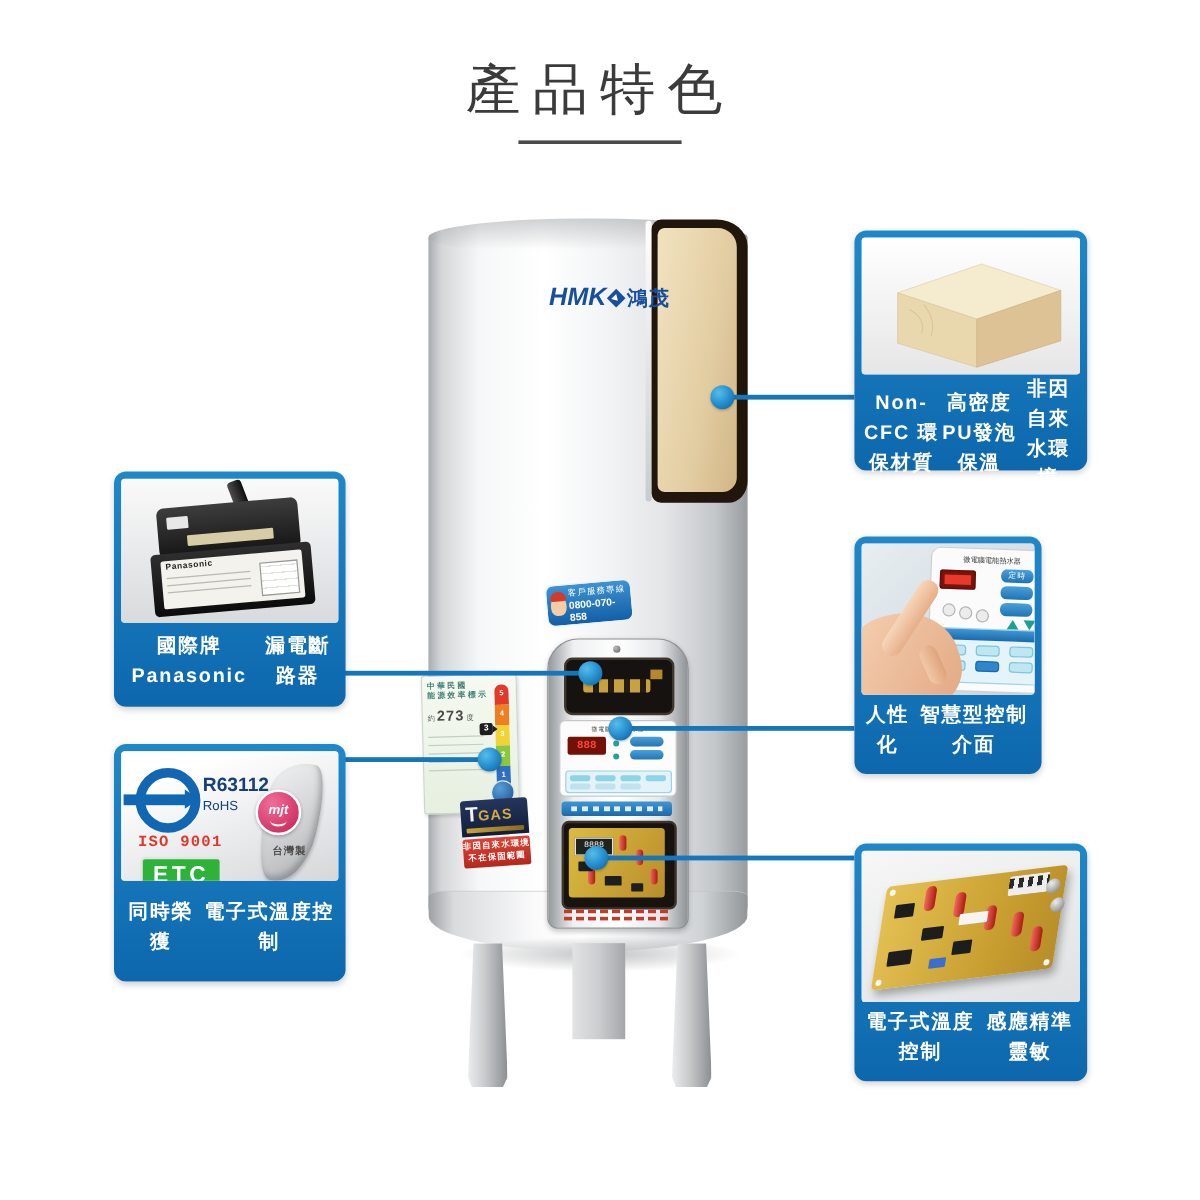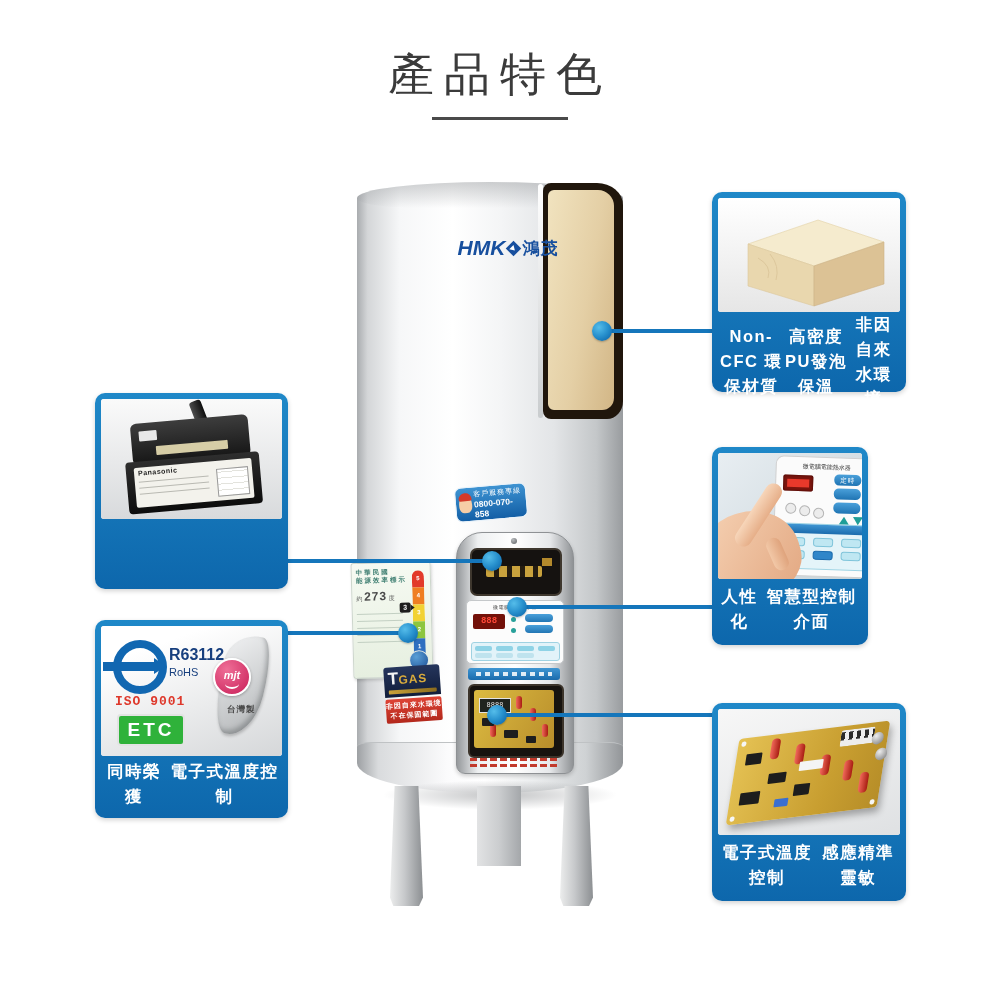--- a/index.html
+++ b/index.html
@@ -457,24 +457,28 @@
         <div class="bk-lower"></div>
         <div class="bk-label">
           <div class="pn">Panasonic</div>
           <div class="ln"></div>
             <div class="ln"></div>
             <div class="ln"></div>
           <div class="dg"></div>
         </div>
       </div>
     </div>
+    <div class="cap">
+      <div>國際牌Panasonic</div>
+      <div>漏電斷路器</div>
+    </div>
   </div>
 
   <div class="abs callout" style="left:95px;top:620px;width:193px;height:198px;">
-    <div class="img" style="height:130px;">
+    <div class="img" style="height:108px;">
       <div class="bl-bg"></div>
       <div class="bsmi-ring"></div>
       <div class="bsmi-arrow"></div>
       <div class="cert-r">R63112</div>
       <div class="cert-rohs">RoHS</div>
       <div class="cert-iso">ISO 9001</div>
       <div class="cert-etc">ETC</div>
       <div class="taiwan"></div>
       <div class="mjt">mjt</div>
       <div class="made">台灣製</div>

